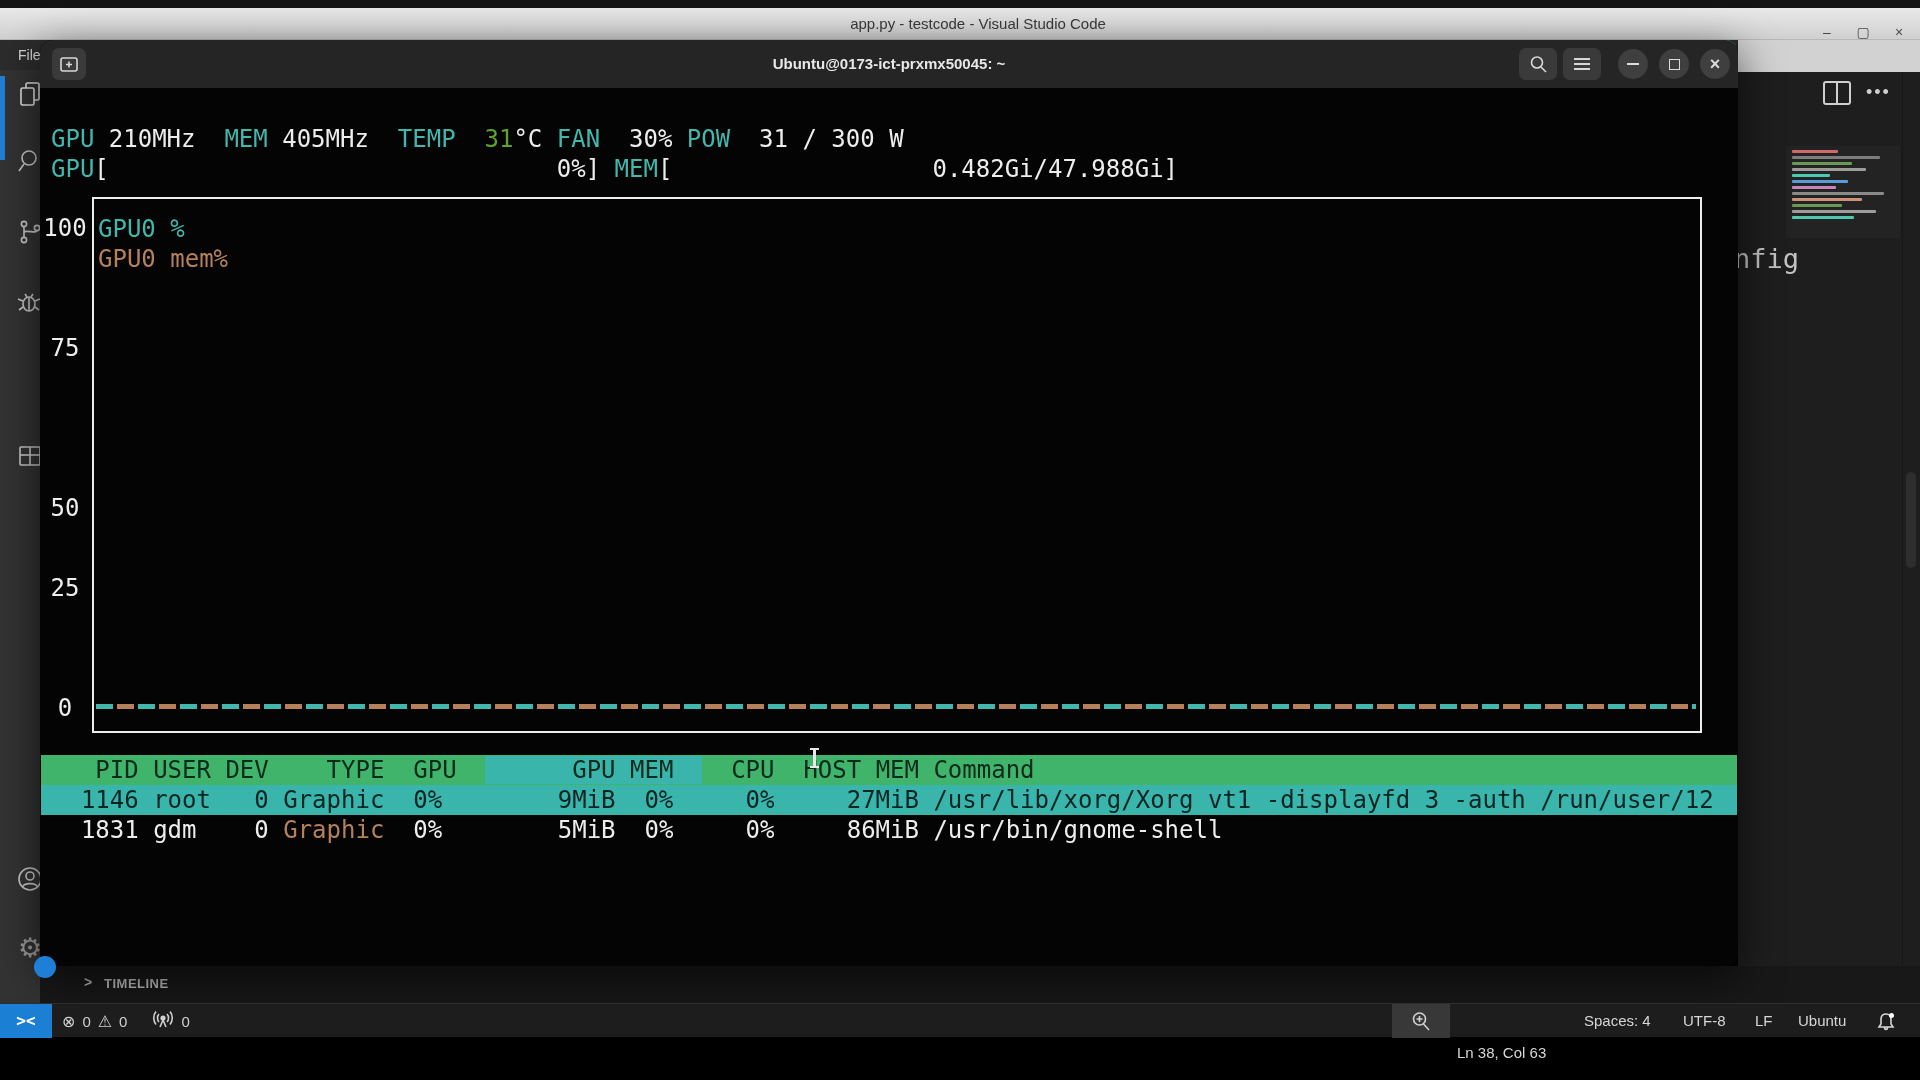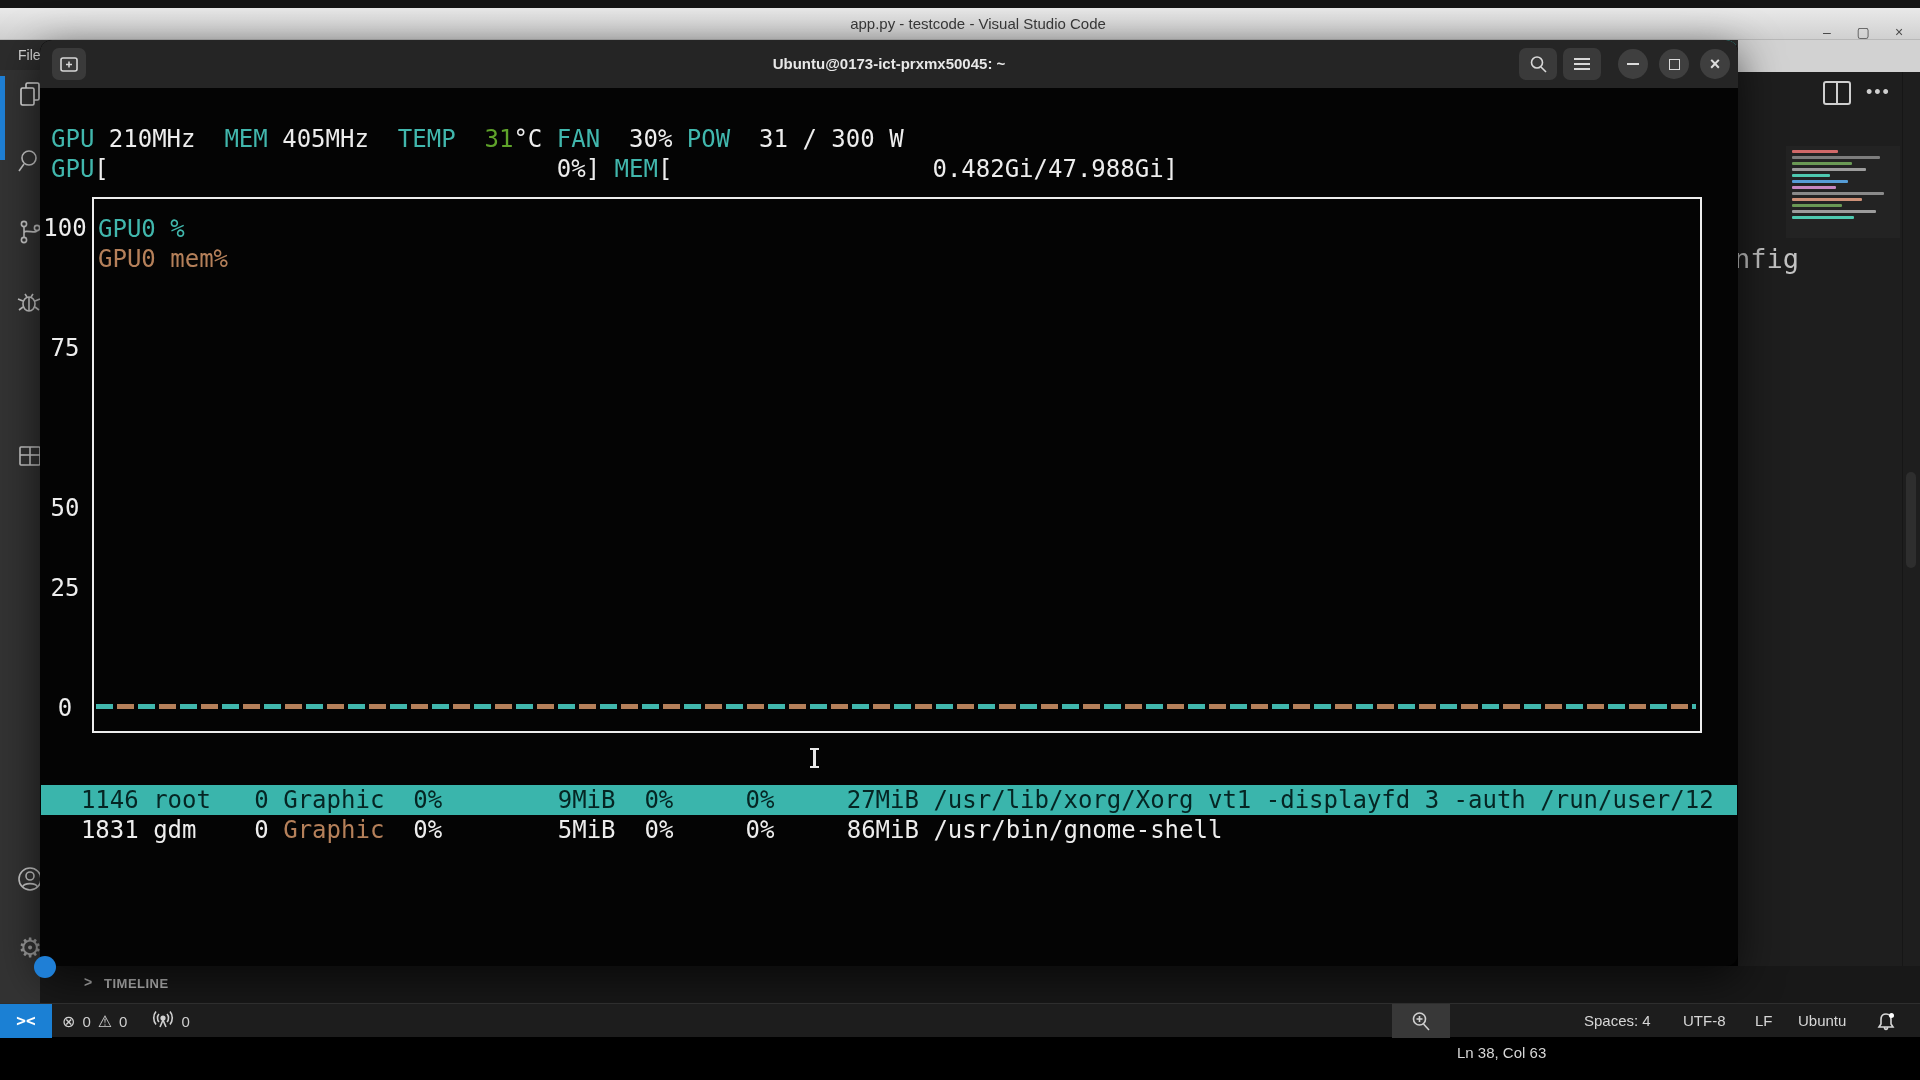--- a/index.html
+++ b/index.html
@@ -303,20 +303,21 @@
     <div id="chart-box" class="abs"></div>
     <pre class="abs ytick" id="ytick0">100</pre>
     <pre class="abs ytick" id="ytick1">75</pre>
     <pre class="abs ytick" id="ytick2">50</pre>
     <pre class="abs ytick" id="ytick3">25</pre>
     <pre class="abs ytick" id="ytick4">0</pre>
     <pre class="abs t-teal" id="legend-gpu">GPU0 %</pre>
     <pre class="abs t-tan" id="legend-mem">GPU0 mem%</pre>
     <div id="zero-line" class="abs"></div>
 
+    <pre class="abs trow" id="thead"><span>   PID USER DEV    TYPE  GPU  </span><span class="sorted">      GPU MEM  </span><span>  CPU  HOST MEM Command</span></pre>
     <pre class="abs trow" id="trow1">  1146 root   0 Graphic  0%        9MiB  0%     0%     27MiB /usr/lib/xorg/Xorg vt1 -displayfd 3 -auth /run/user/12</pre>
     <pre class="abs trow" id="trow2"><span>  1831 gdm    0 </span><span class="t-tan">Graphic</span><span>  0%        5MiB  0%     0%     86MiB /usr/bin/gnome-shell</span></pre>
 
     <div id="fbar">
       <span class="fkey">F2</span>
       <span class="fblock">Setup</span>
       <span class="fkey">F6</span>
       <span class="fblock">Sort</span>
       <span class="fkey">F9</span>
       <span class="fblock">Kill</span>

